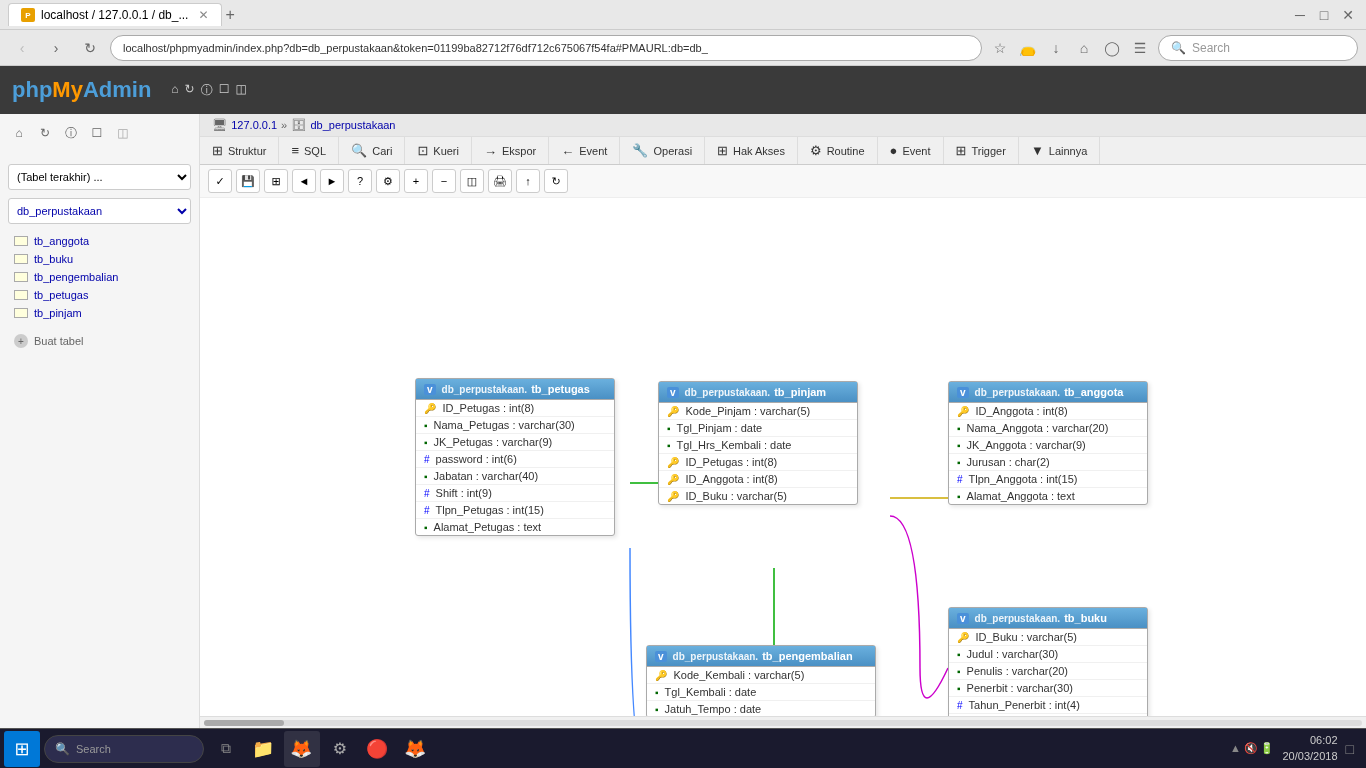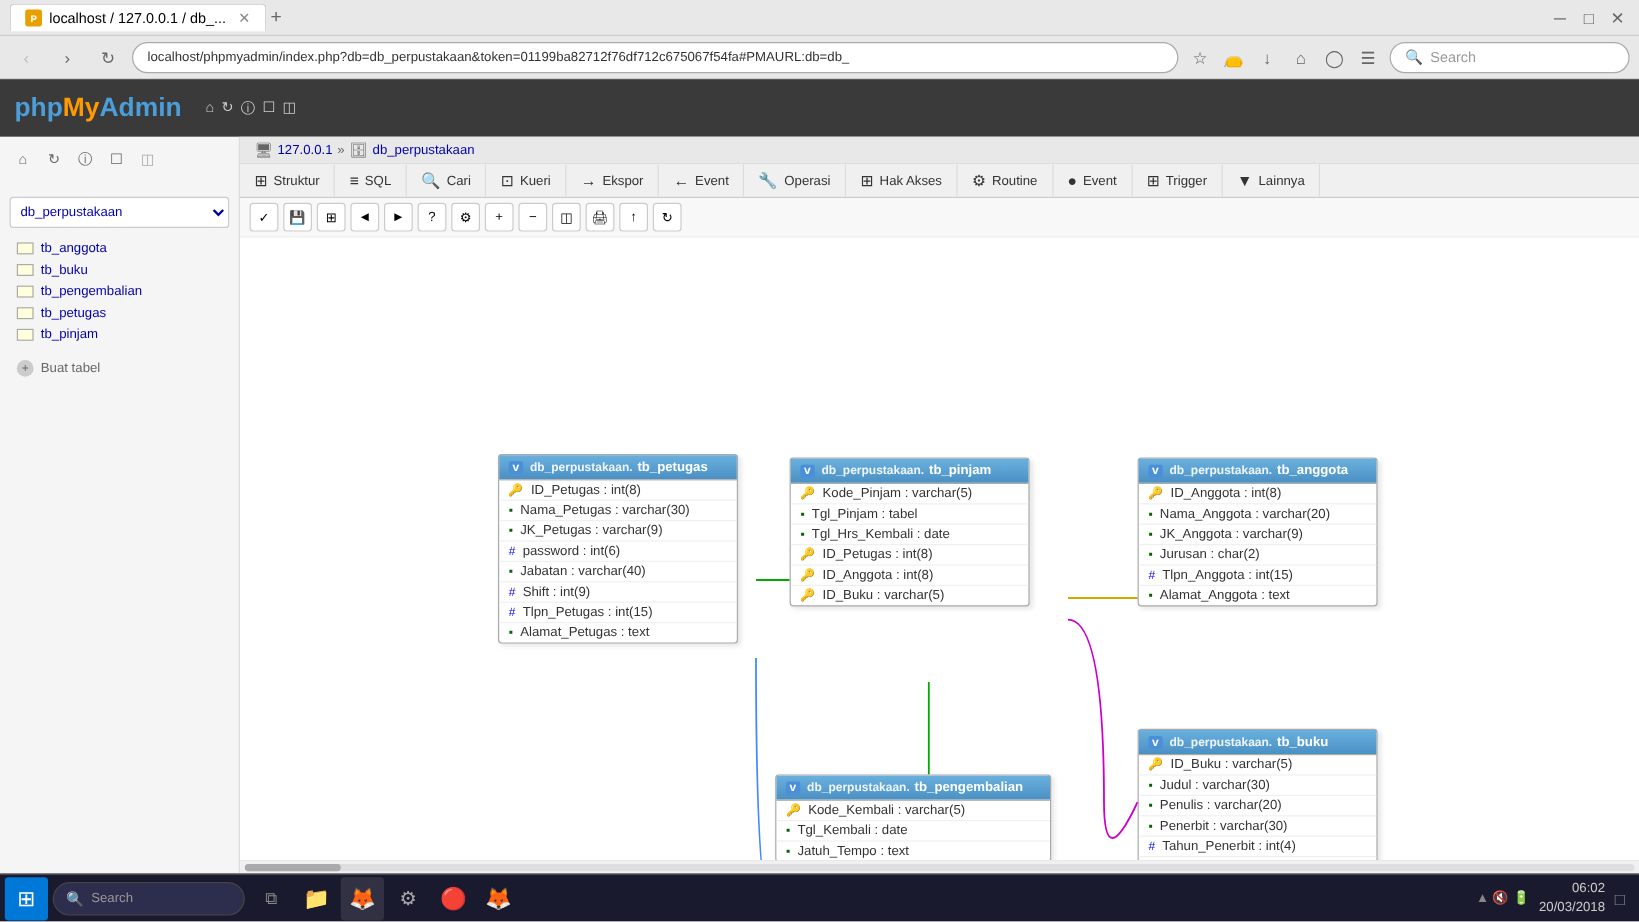--- a/index.html
+++ b/index.html
@@ -147,20 +147,23 @@
     <div class="app-body">
 
       <div class="sidebar">
         <div class="sidebar-nav">
           <div class="sidebar-nav .nav-icon" style="width:22px;height:22px;display:flex;align-items:center;justify-content:center;cursor:pointer;color:#666;">⌂</div>
           <div class="sidebar-nav .nav-icon" style="width:22px;height:22px;display:flex;align-items:center;justify-content:center;cursor:pointer;color:#666;">↻</div>
           <div class="sidebar-nav .nav-icon" style="width:22px;height:22px;display:flex;align-items:center;justify-content:center;cursor:pointer;color:#666;">ⓘ</div>
           <div class="sidebar-nav .nav-icon" style="width:22px;height:22px;display:flex;align-items:center;justify-content:center;cursor:pointer;color:#666;">☐</div>
           <div class="sidebar-nav .nav-icon" style="width:22px;height:22px;display:flex;align-items:center;justify-content:center;cursor:pointer;color:#aaa;">◫</div>
         </div>
+        <select class="sidebar-select">
+          <option>(Tabel terakhir) ...</option>
+        </select>
         <select class="sidebar-db">
           <option>db_perpustakaan</option>
         </select>
         <ul class="table-list">
           <li>
             <span class="table-icon"></span>
             <span>tb_anggota</span>
           </li>
           <li>
             <span class="table-icon"></span>
@@ -321,21 +324,21 @@
               <span class="v-badge">v</span>
               <span style="font-size:10px; opacity:0.9;">db_perpustakaan.</span>
                 <strong>tb_pinjam</strong>
             </div>
             <div class="field-row">
               <span class="field-type-key">🔑</span>
               <span class="field-name">Kode_Pinjam : varchar(5)</span>
             </div>
             <div class="field-row">
               <span class="field-type-str">▪</span>
-              <span class="field-name">Tgl_Pinjam : tabel</span>
+              <span class="field-name">Tgl_Pinjam : date</span>
             </div>
             <div class="field-row">
               <span class="field-type-str">▪</span>
               <span class="field-name">Tgl_Hrs_Kembali : date</span>
             </div>
             <div class="field-row">
               <span class="field-type-fk">🔑</span>
               <span class="field-name">ID_Petugas : int(8)</span>
             </div>
             <div class="field-row">
@@ -389,21 +392,21 @@
             <div class="field-row">
               <span class="field-type-key">🔑</span>
               <span class="field-name">Kode_Kembali : varchar(5)</span>
             </div>
             <div class="field-row">
               <span class="field-type-str">▪</span>
               <span class="field-name">Tgl_Kembali : date</span>
             </div>
             <div class="field-row">
               <span class="field-type-str">▪</span>
-              <span class="field-name">Jatuh_Tempo : text</span>
+              <span class="field-name">Jatuh_Tempo : date</span>
             </div>
 
           </div>
 
           <div class="db-table" style="left:748px; top:409px; min-width:200px;">
             <div class="table-header header-buku">
               <span class="v-badge">v</span>
               <span style="font-size:10px; opacity:0.9;">db_perpustakaan.</span>
                 <strong>tb_buku</strong>
             </div>

